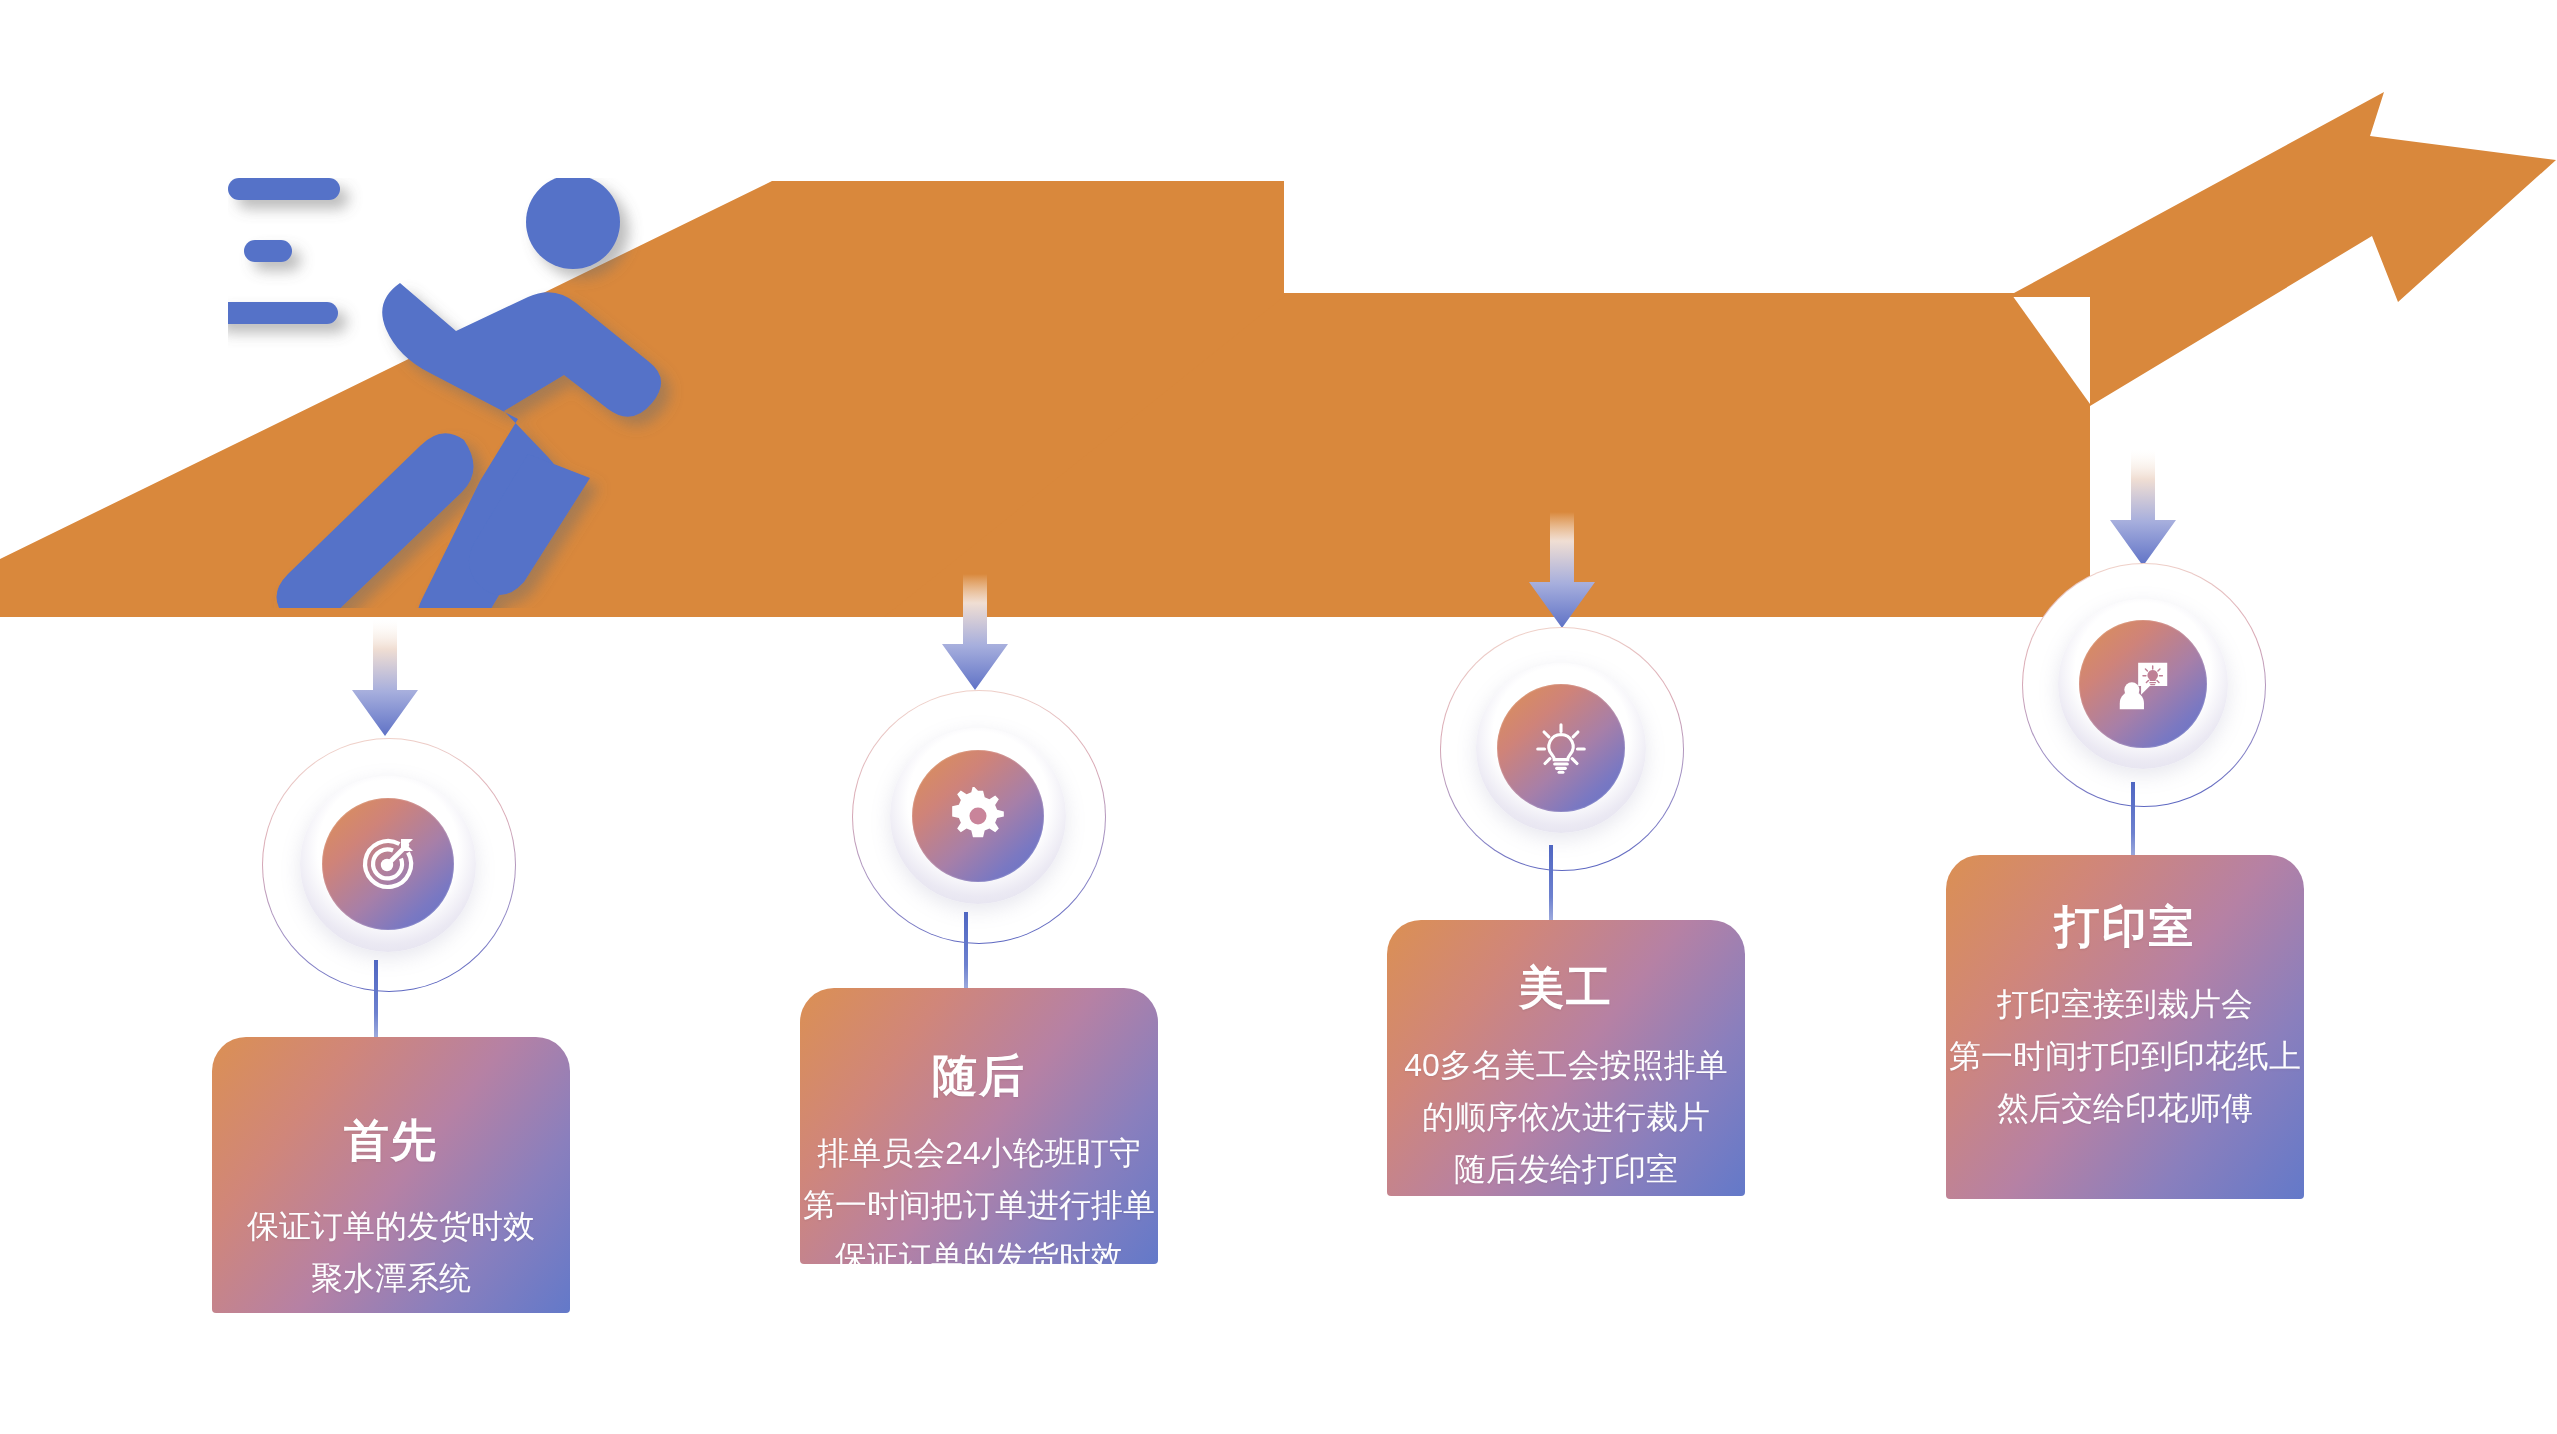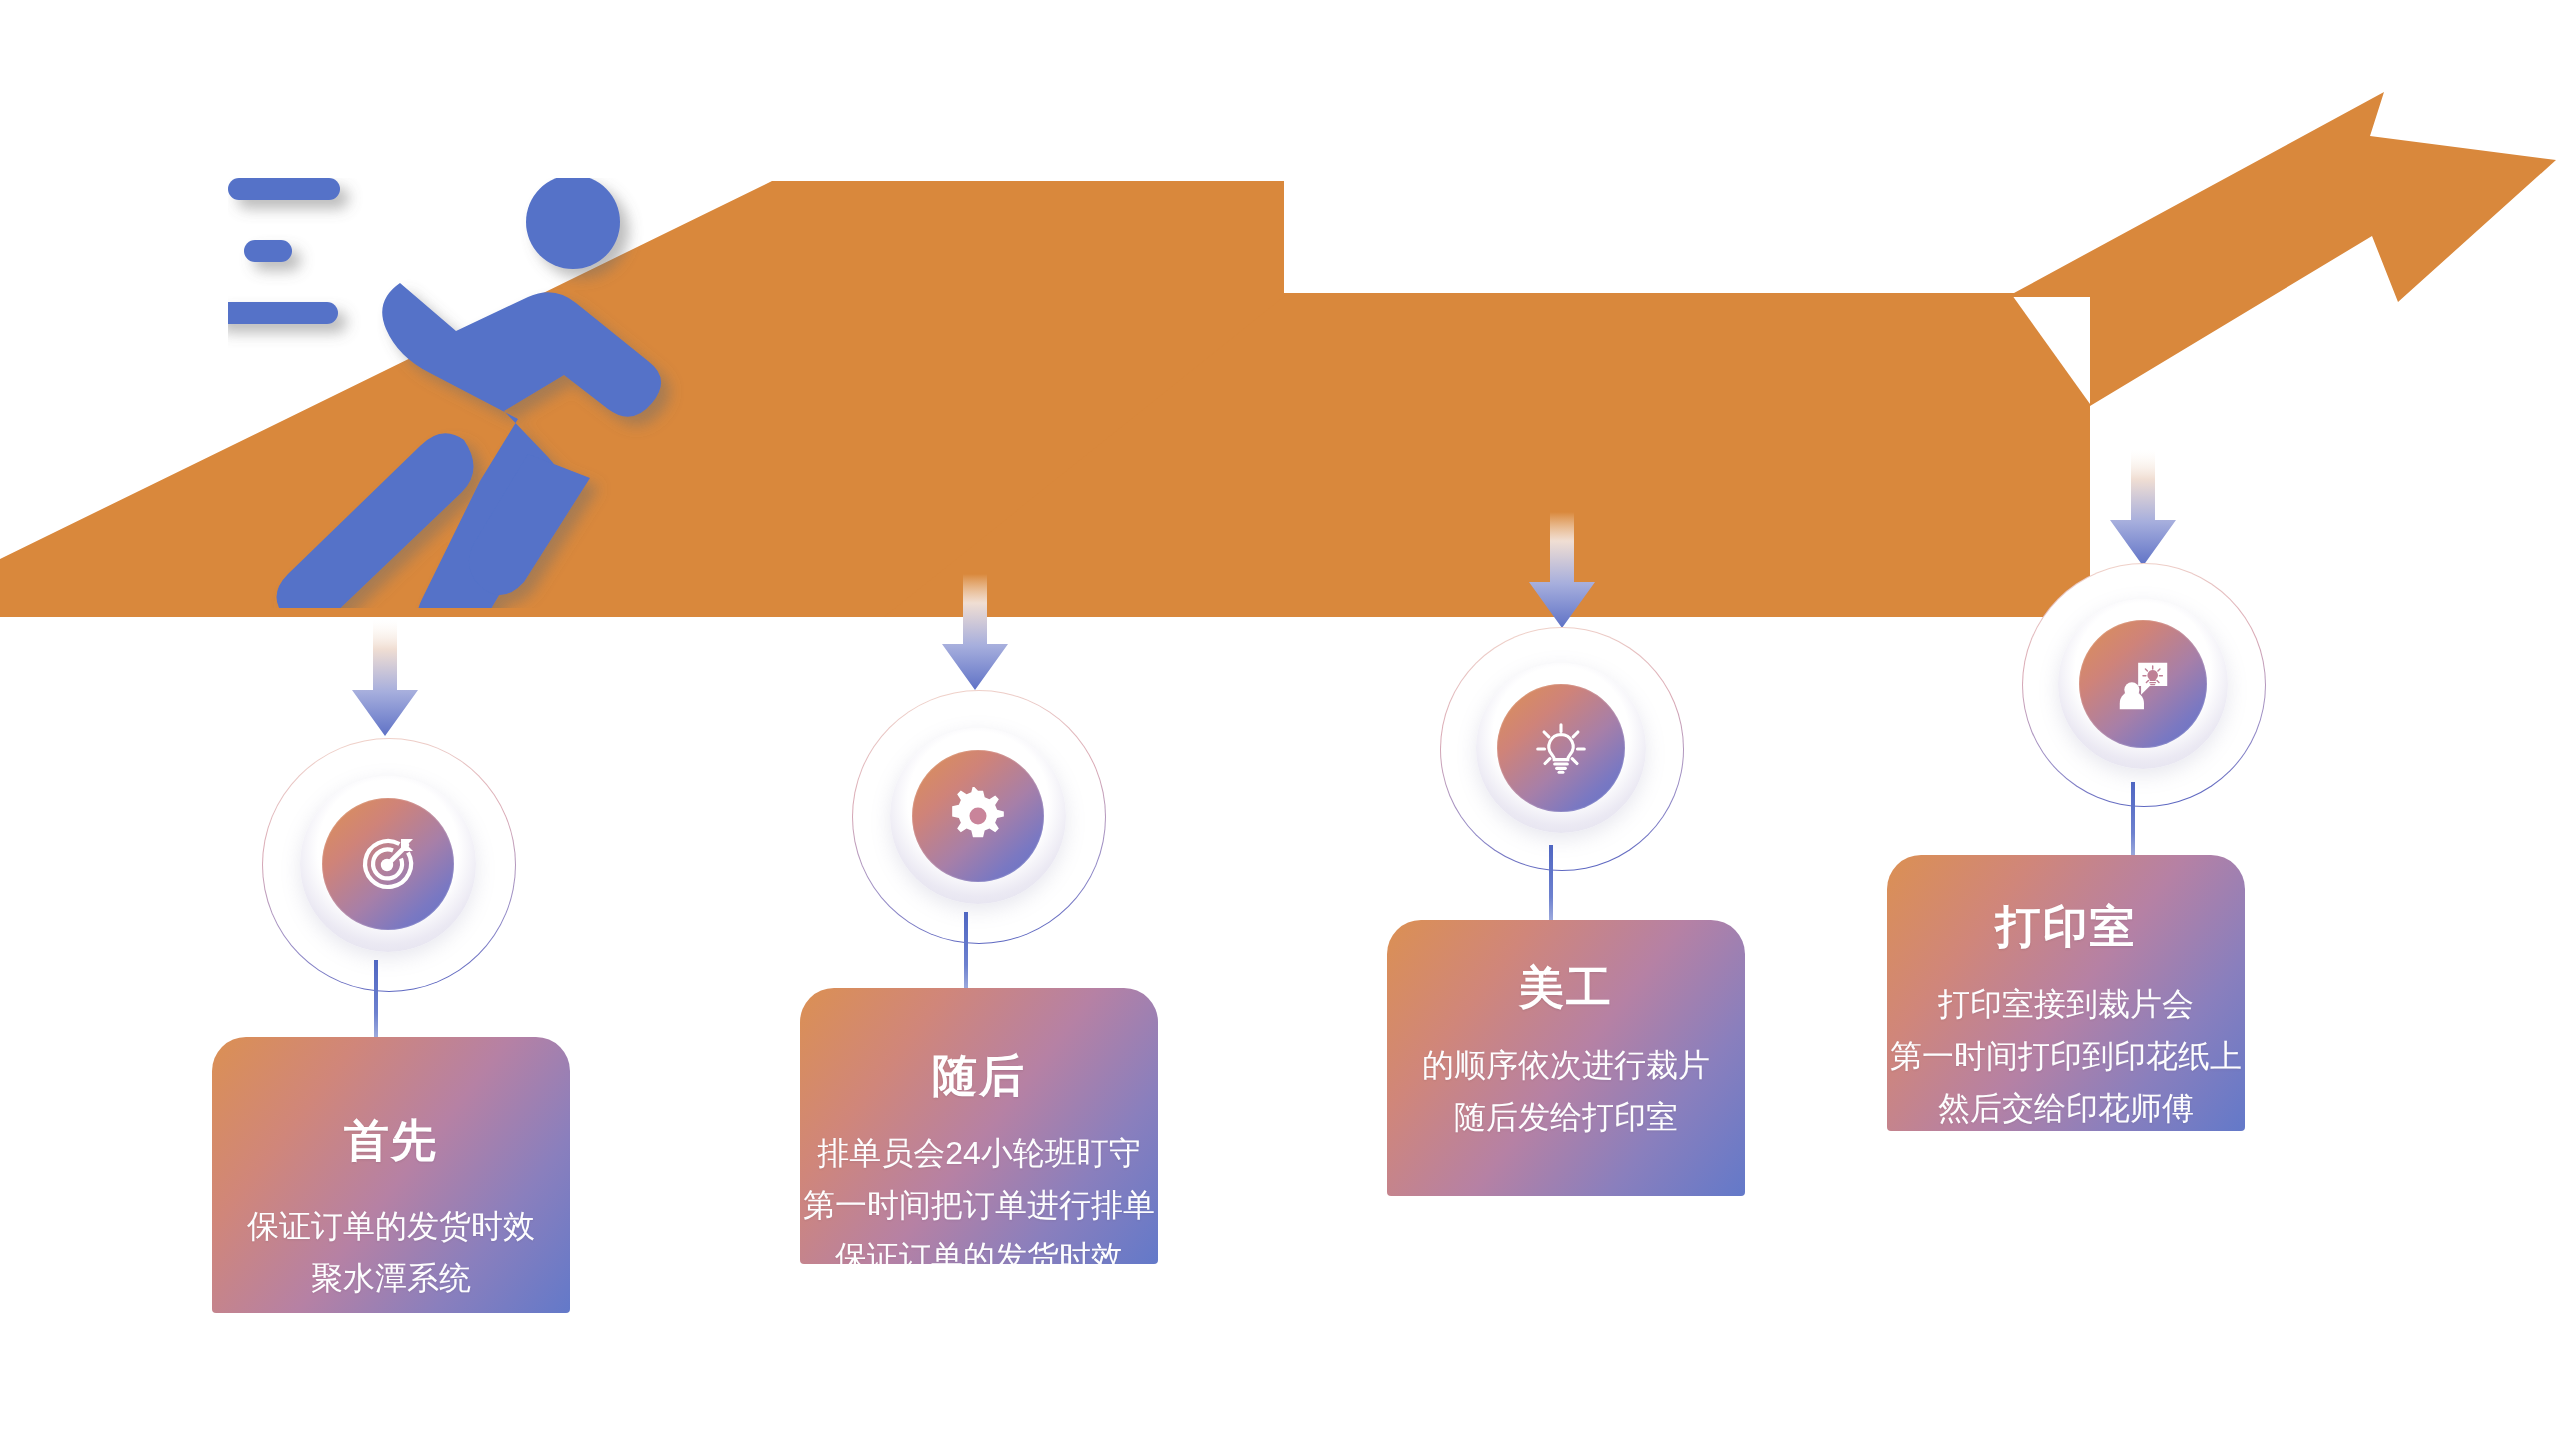--- a/index.html
+++ b/index.html
@@ -336,20 +336,21 @@
         </svg>
       </div>
     </div>
 
     <div class="connector" style="left:1549px;top:845px;height:116px;"></div>
     <div class="conn-dot" style="left:1534px;top:937px;"></div>
 
     <div class="card" style="left:1387px;top:920px;width:358px;height:276px;padding-top:16px;">
       <div class="card-title" style="font-size:45px;margin-top:22px;">美工</div>
       <div class="card-body" style="font-size:32px;margin-top:22px;">
+        <div>40多名美工会按照排单</div>
         <div>的顺序依次进行裁片</div>
         <div>随后发给打印室</div>
       </div>
     </div>
   </div>
 
   <div>
     <svg class="downarrow" style="left:2098px;top:448px;" viewBox="0 0 90 140" aria-hidden="true">
       <defs>
           <linearGradient id="dg4" x1="0" y1="0" x2="0" y2="1">
@@ -383,21 +384,21 @@
           </g>
           <path d="M42 17.5 a5.4 5.4 0 0 0 -4.1 8.9 c.8 1 1.1 1.6 1.1 2.4 h6 c0 -.8 .3 -1.4 1.1 -2.4 A5.4 5.4 0 0 0 42 17.5 z" fill="#bf7f96"></path>
           <path d="M39.2 30.6 h5.6 M40 32.6 h4" stroke="#bf7f96" stroke-width="1.4" stroke-linecap="round" fill="none"></path>
         </svg>
       </div>
     </div>
 
     <div class="connector" style="left:2131px;top:782px;height:114px;"></div>
     <div class="conn-dot" style="left:2116px;top:872px;"></div>
 
-    <div class="card" style="left:1887px;top:855px;width:358px;height:276px;padding-top:20px;">
+    <div class="card" style="left:1946px;top:855px;width:358px;height:344px;padding-top:20px;">
       <div class="card-title" style="font-size:45px;margin-top:22px;">打印室</div>
       <div class="card-body" style="font-size:32px;margin-top:22px;">
         <div>打印室接到裁片会</div>
         <div>第一时间打印到印花纸上</div>
         <div>然后交给印花师傅</div>
       </div>
     </div>
   </div>
 
 </div>

